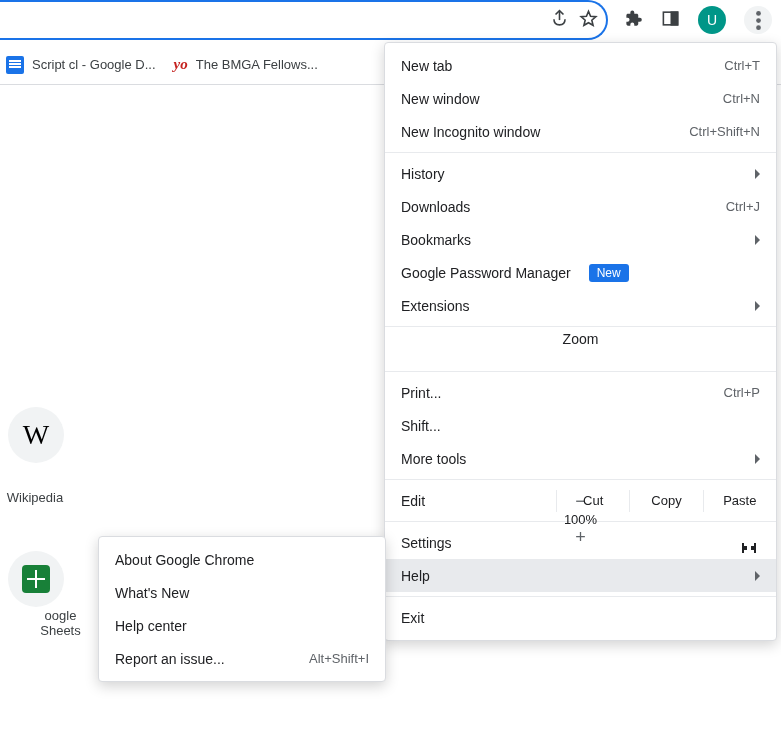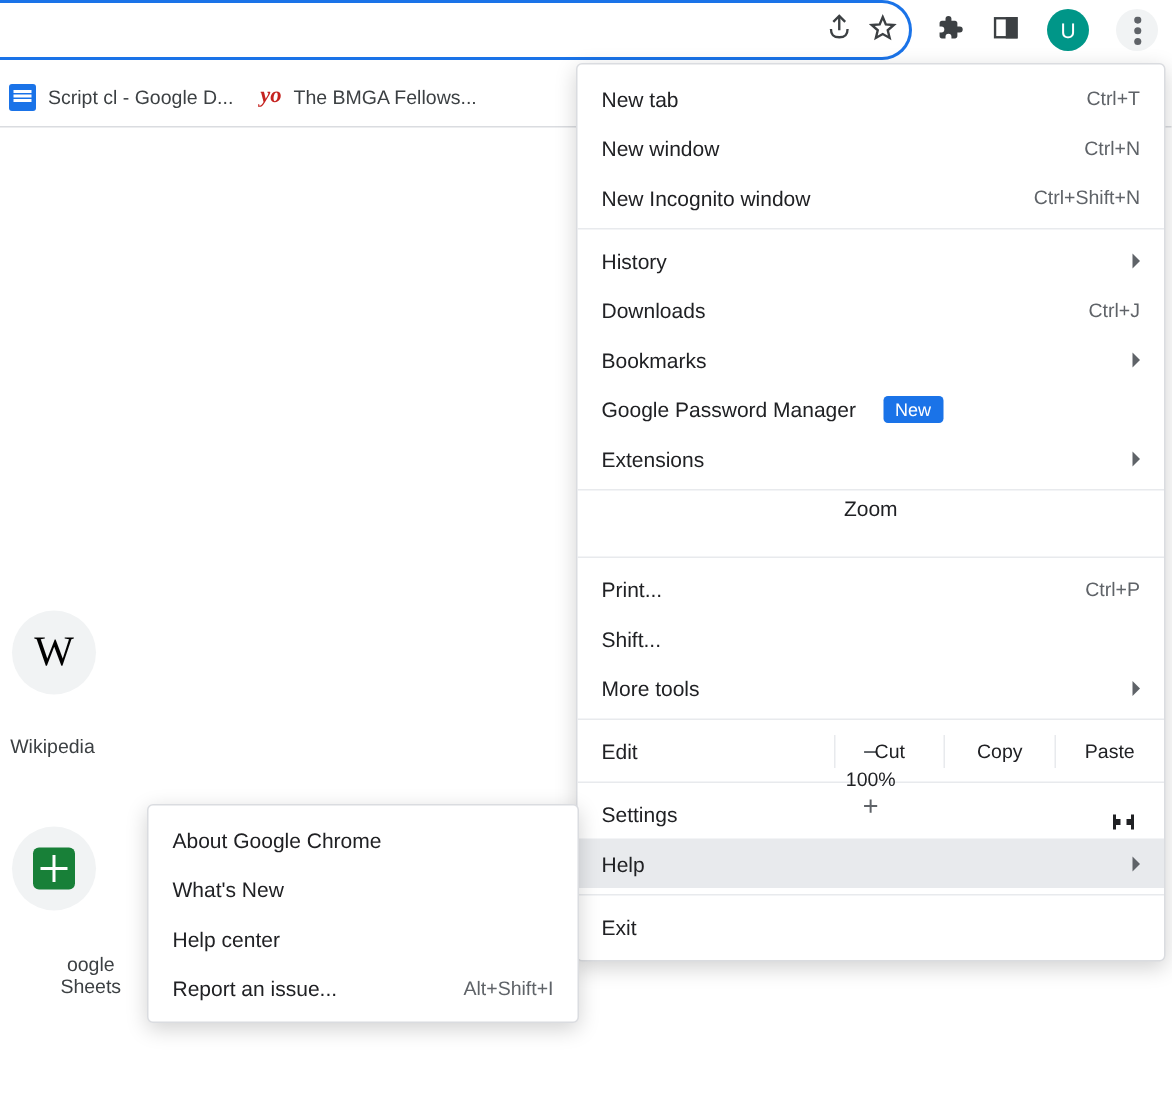--- a/index.html
+++ b/index.html
@@ -284,21 +284,21 @@
 </div>
 
 <div class="tile" style="left:8px; top:407px;">
   <span class="tile-w">W</span>
 </div>
 <div class="tile-label" style="left:0; top:490px; width:70px;">Wikipedia</div>
 
 <div class="tile" style="left:8px; top:551px;">
   <div class="sheets-ico"></div>
 </div>
-<div class="tile-label" style="left:0; top:635px; width:82px;padding-left:39px;">oogle Sheets</div>
+<div class="tile-label" style="left:0; top:608px; width:82px;padding-left:39px;">oogle Sheets</div>
 
 <div class="menu">
   <div class="mi">
     <span>New tab</span>
     <span class="sc">Ctrl+T</span>
   </div>
   <div class="mi">
     <span>New window</span>
     <span class="sc">Ctrl+N</span>
   </div>

